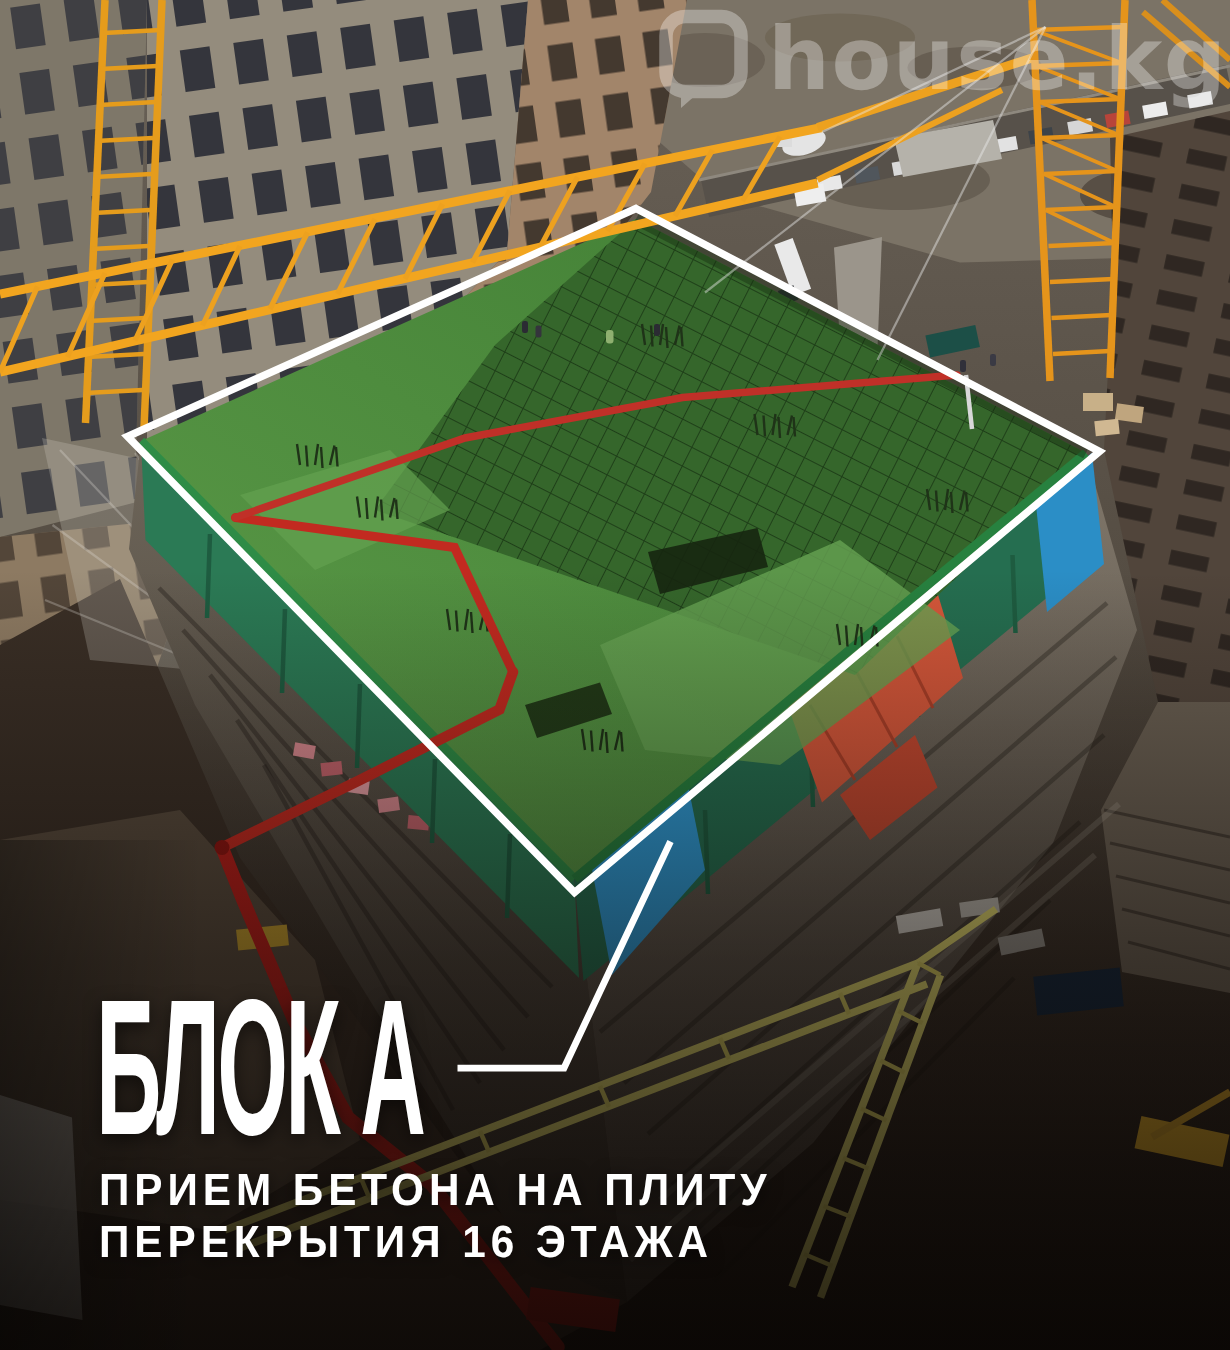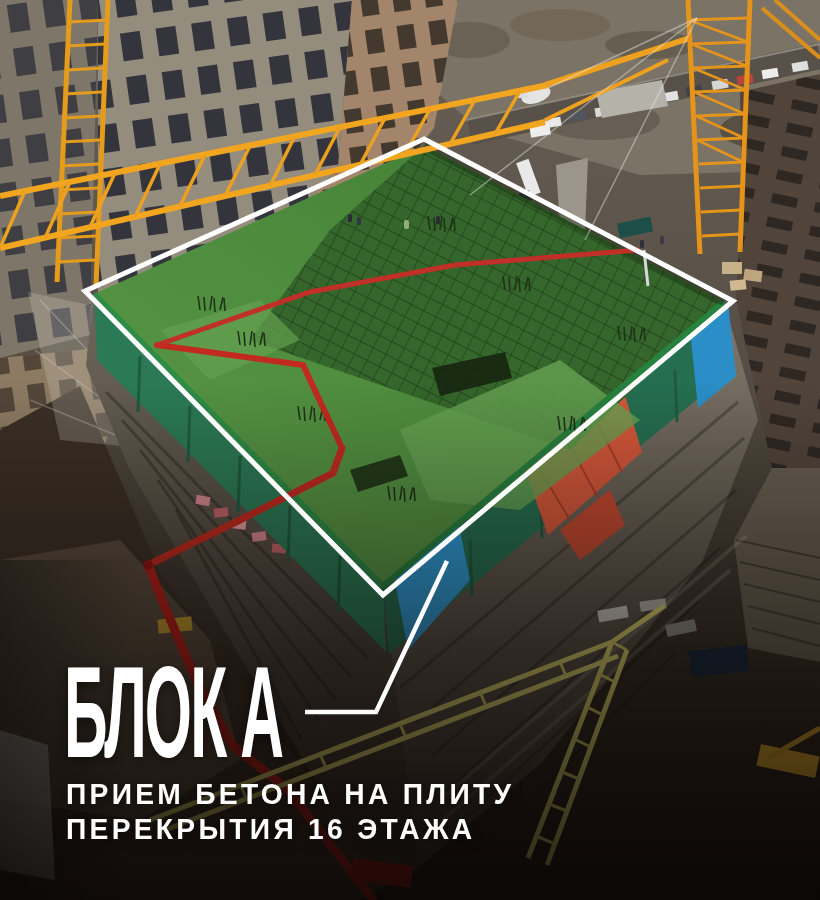--- a/index.html
+++ b/index.html
@@ -334,20 +334,27 @@
         <path d="M697,18 L548,88"></path>
   </g>
 
   <rect x="0" y="380" width="820" height="520" fill="url(#fadeBottom)"></rect>
   <rect x="0" y="560" width="300" height="340" fill="url(#fadeLeft)"></rect>
 
   <polygon points="424,139 733,301 383,595 85,291" fill="none" stroke="#ffffff" stroke-width="5" stroke-linejoin="miter"></polygon>
   <path d="M305,712 L376,712 L447,561" fill="none" stroke="#ffffff" stroke-width="4.5" stroke-linejoin="miter"></path>
 </svg>
 
+<div class="watermark">
+  <svg width="62" height="66" viewBox="0 0 62 66">
+    <rect x="6" y="5" width="50" height="50" rx="13" fill="none" stroke="#ffffff" stroke-width="9"></rect>
+    <polygon points="16,52 16,66 32,52" fill="#ffffff"></polygon>
+  </svg>
+  <span class="wm-text">house.kg</span>
+</div>
 
 <div class="caption">
   <h1 class="title">БЛОК А</h1>
   <div class="subtitle">
     <div>ПРИЕМ БЕТОНА НА ПЛИТУ</div>
     <div>ПЕРЕКРЫТИЯ 16 ЭТАЖА</div>
   </div>
 </div>
 
 </div>

